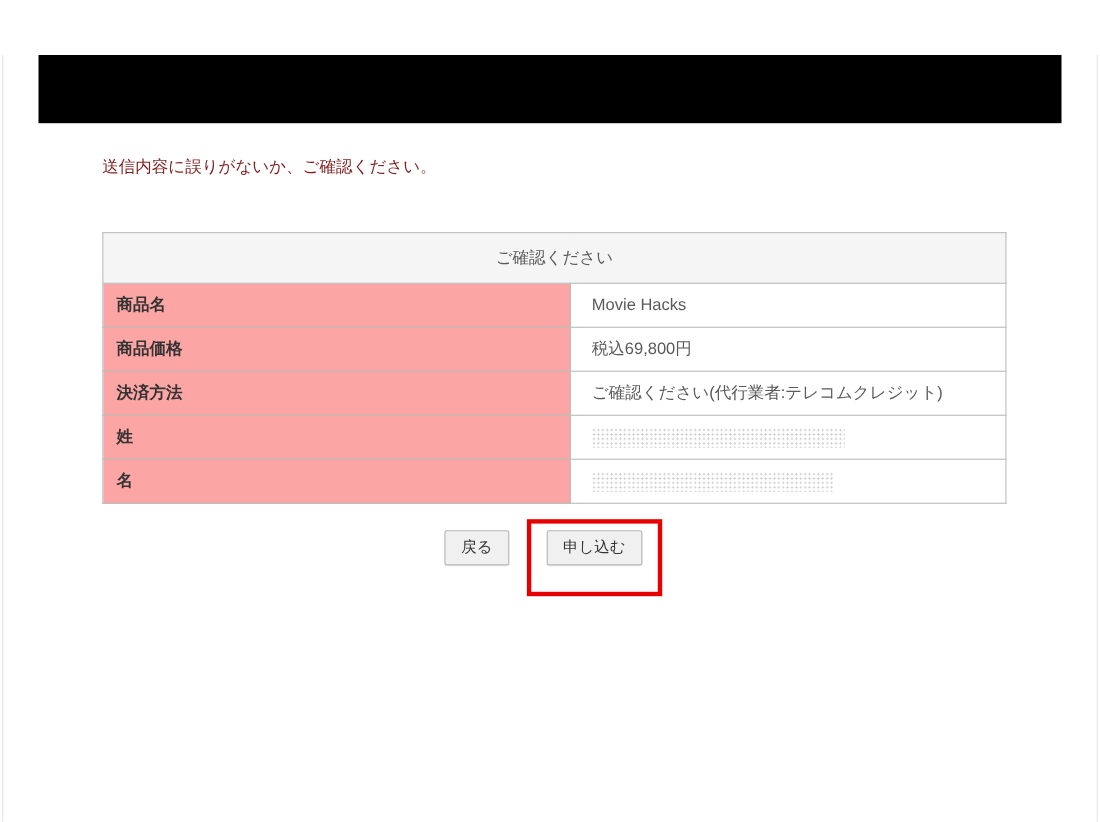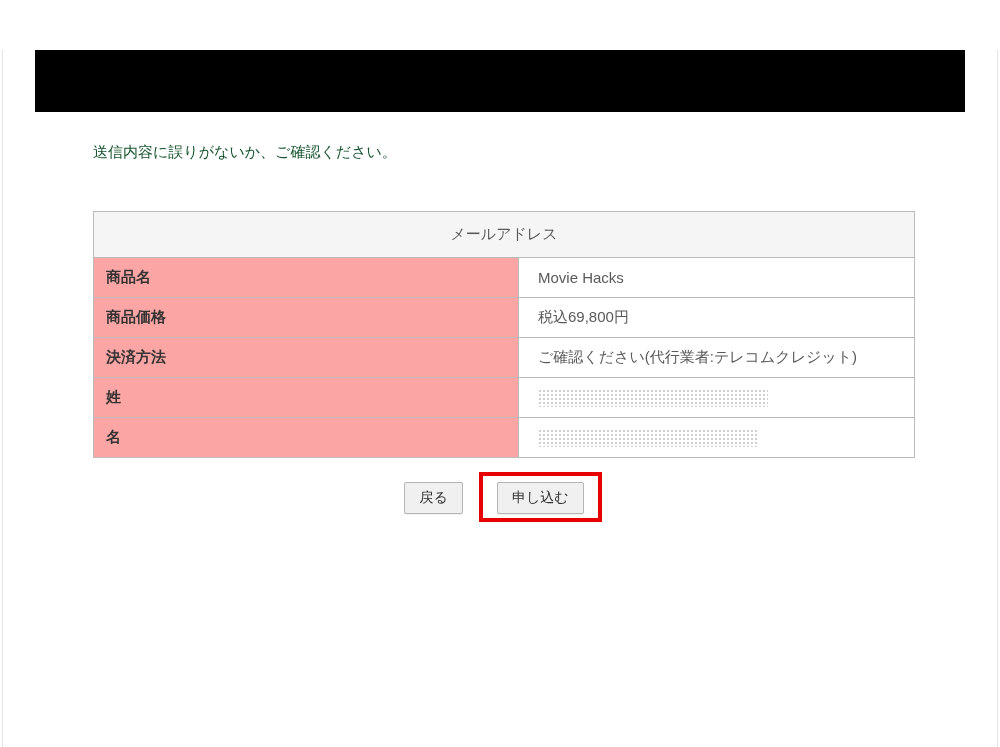--- a/index.html
+++ b/index.html
@@ -17,21 +17,21 @@
       background: #000;
       height: 62px;
       margin: 50px 32px 0 32px;
     }
     .content {
       padding: 26px 90px 0 90px;
     }
     .intro-text {
       line-height: 1.8;
       margin-bottom: 46px;
-      color: #14532d;
+      color: #7f1d1d;
     }
     .confirm-table {
       width: 822px;
       border-collapse: collapse;
       border: 1px solid #bbb;
     }
     .confirm-table .table-title td {
       background: #f5f5f5;
       text-align: center;
       padding: 13px 0;
@@ -77,21 +77,21 @@
       border: 1px solid #b5b5b5;
       border-radius: 2px;
       padding: 6px 14px;
       margin: 0 6px;
       cursor: pointer;
       box-shadow: 0 1px 0 rgba(0,0,0,0.05);
     }
     .highlight-box {
       display: inline-block;
       border: 4px solid #e60000;
-      padding: 6px 8px 4px 8px;
+      padding: 6px 8px 24px 8px;
       margin-left: 6px;
     }
     .outer {
       border-left: 1px solid #e5e5e5;
       border-right: 1px solid #e5e5e5;
       margin: 0 2px;
       min-height: 747px;
       box-sizing: border-box;
     }
   </style>
@@ -102,21 +102,21 @@
   <div class="header-bar"></div>
 
   <div class="content">
     <div class="intro-text">
       <span>送信内容に誤りがないか、ご確認ください。</span><br>
     </div>
 
     <table class="confirm-table">
       <tbody>
           <tr class="table-title">
-        <td colspan="2">メールアドレス</td>
+        <td colspan="2">ご確認ください</td>
       </tr>
       <tr>
         <td class="label">商品名</td>
         <td class="value">Movie Hacks</td>
       </tr>
       <tr>
         <td class="label">商品価格</td>
         <td class="value">税込69,800円</td>
       </tr>
       <tr>

